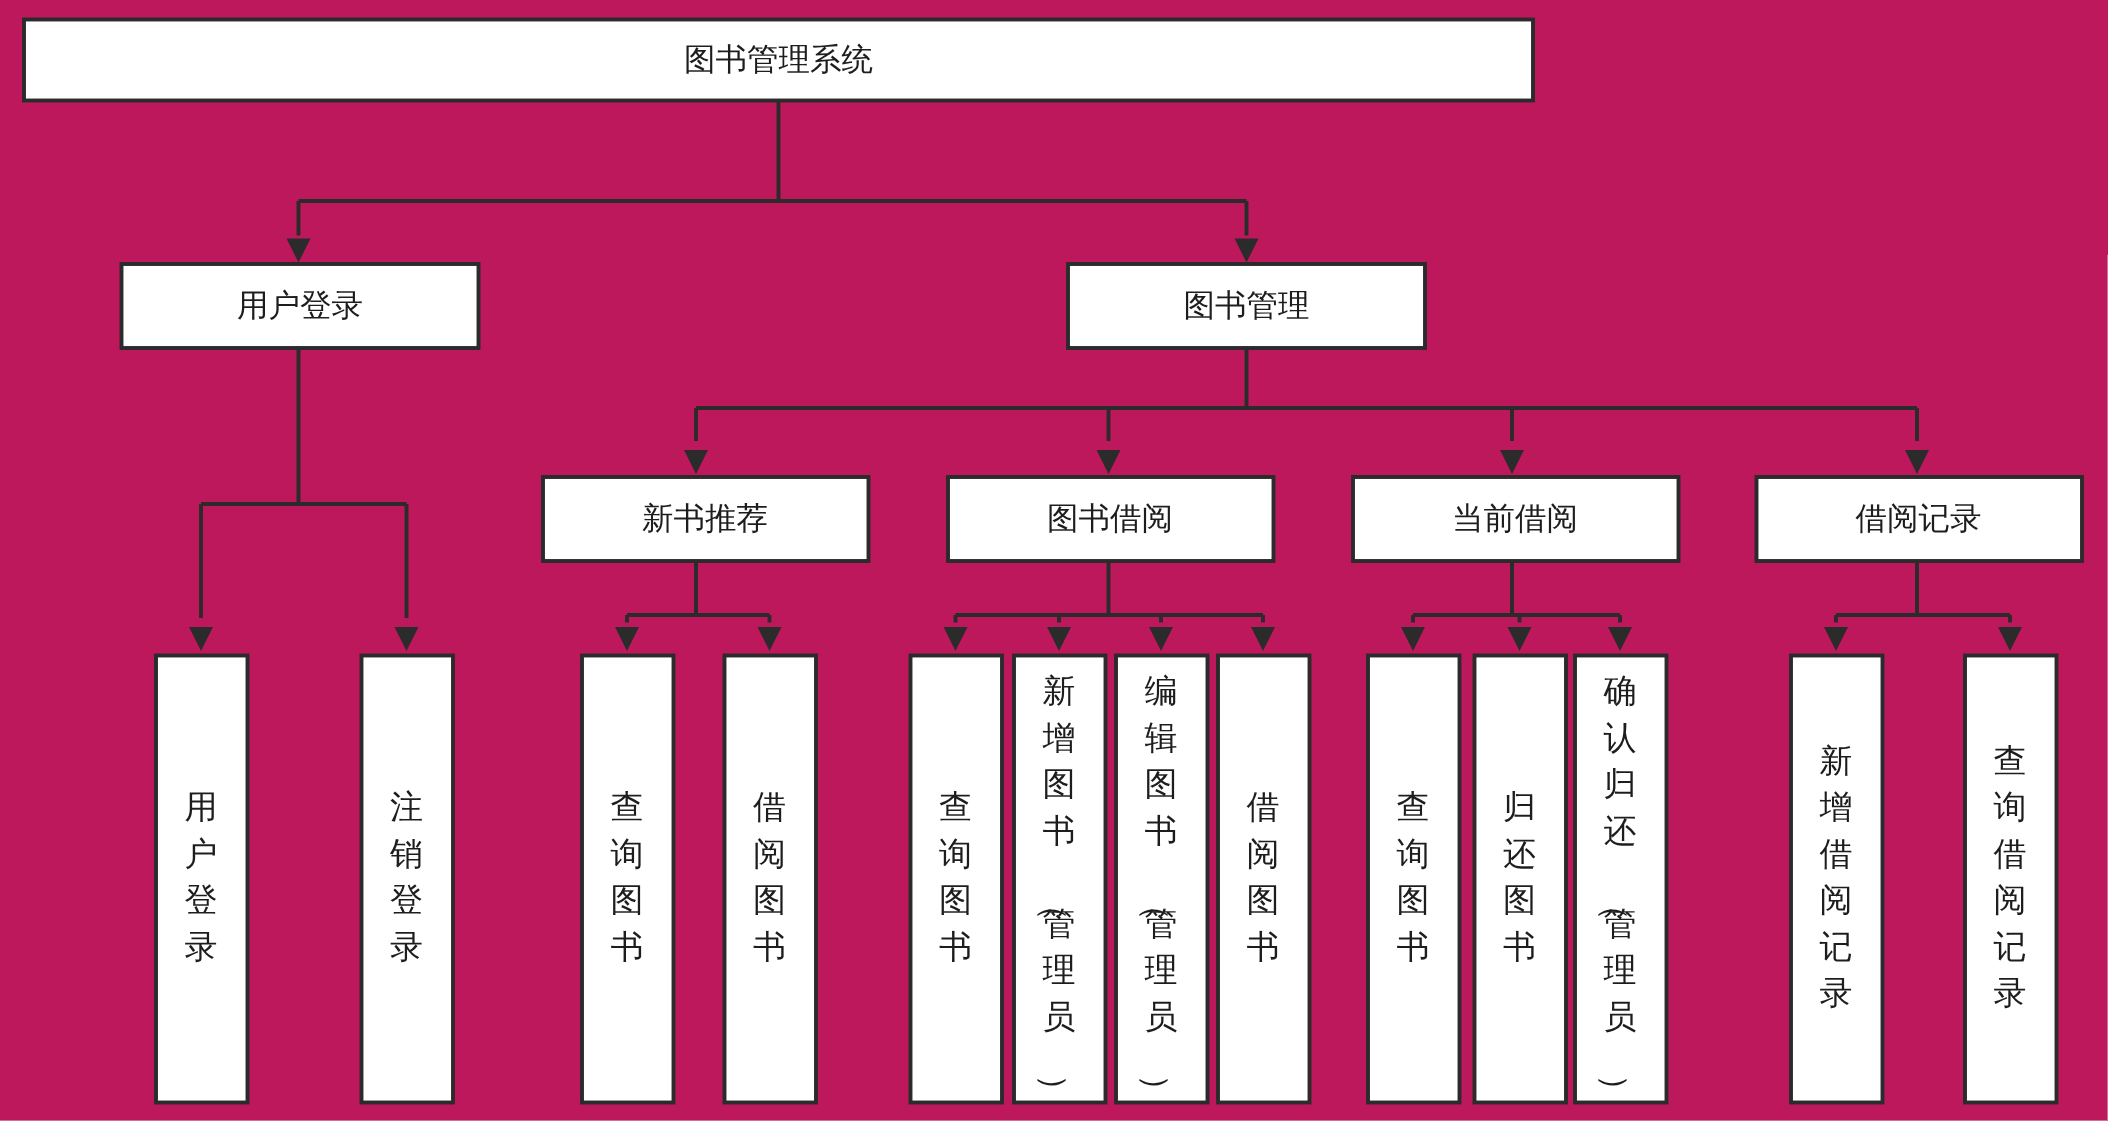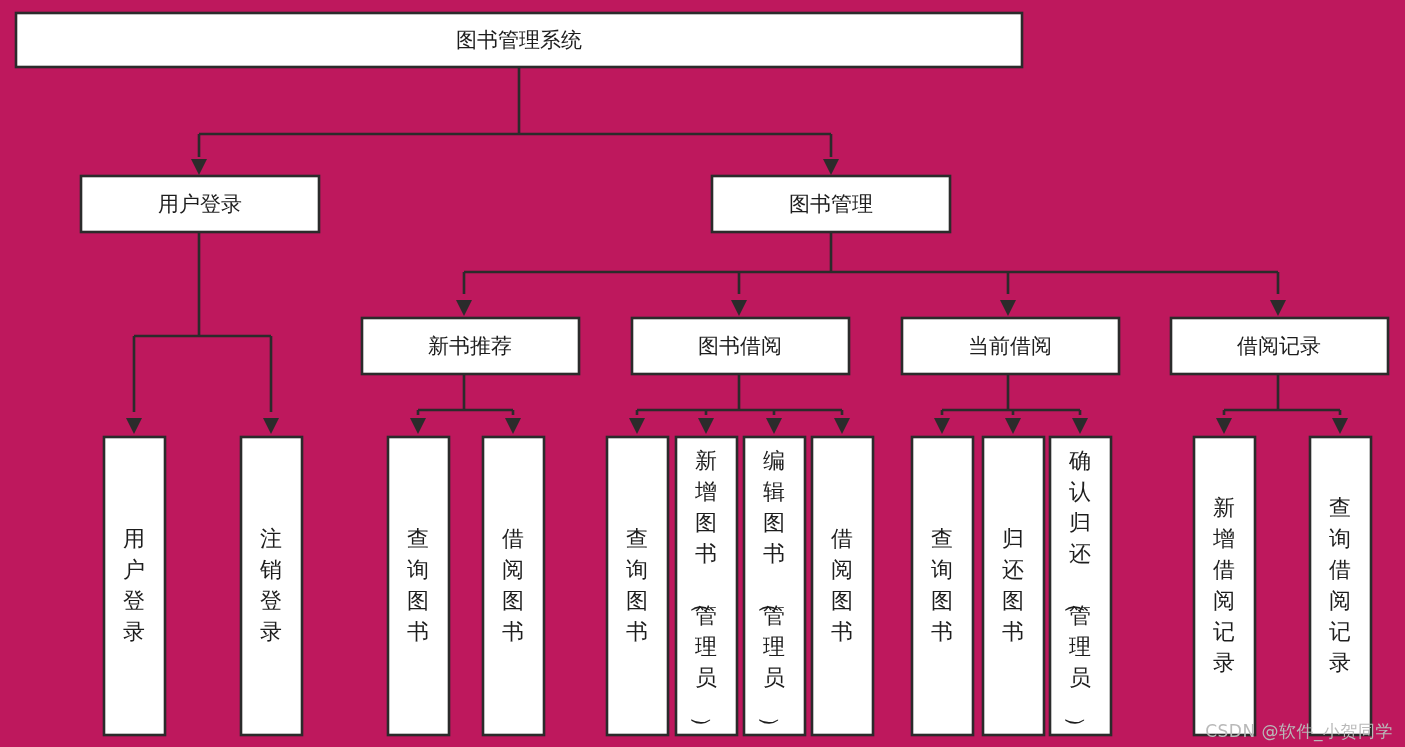--- a/index.html
+++ b/index.html
@@ -235,14 +235,13 @@
       <text class="node-label-v" x="1224" y="0"><tspan x="1224" y="508.5" dominant-baseline="middle">新</tspan><tspan x="1224" y="539.5" dominant-baseline="middle">增</tspan><tspan x="1224" y="570.5" dominant-baseline="middle">借</tspan><tspan x="1224" y="601.5" dominant-baseline="middle">阅</tspan><tspan x="1224" y="632.5" dominant-baseline="middle">记</tspan><tspan x="1224" y="663.5" dominant-baseline="middle">录</tspan></text>
     </g>
 
     <g>
       <rect class="node-box" x="1310" y="437" width="61" height="298"></rect>
       <text class="node-label-v" x="1340" y="0"><tspan x="1340" y="508.5" dominant-baseline="middle">查</tspan><tspan x="1340" y="539.5" dominant-baseline="middle">询</tspan><tspan x="1340" y="570.5" dominant-baseline="middle">借</tspan><tspan x="1340" y="601.5" dominant-baseline="middle">阅</tspan><tspan x="1340" y="632.5" dominant-baseline="middle">记</tspan><tspan x="1340" y="663.5" dominant-baseline="middle">录</tspan></text>
     </g>
 
   </svg>
 
-  <div class="watermark">CSDN @软件_小贺同学</div>
 </div>
 
 </body></html>

